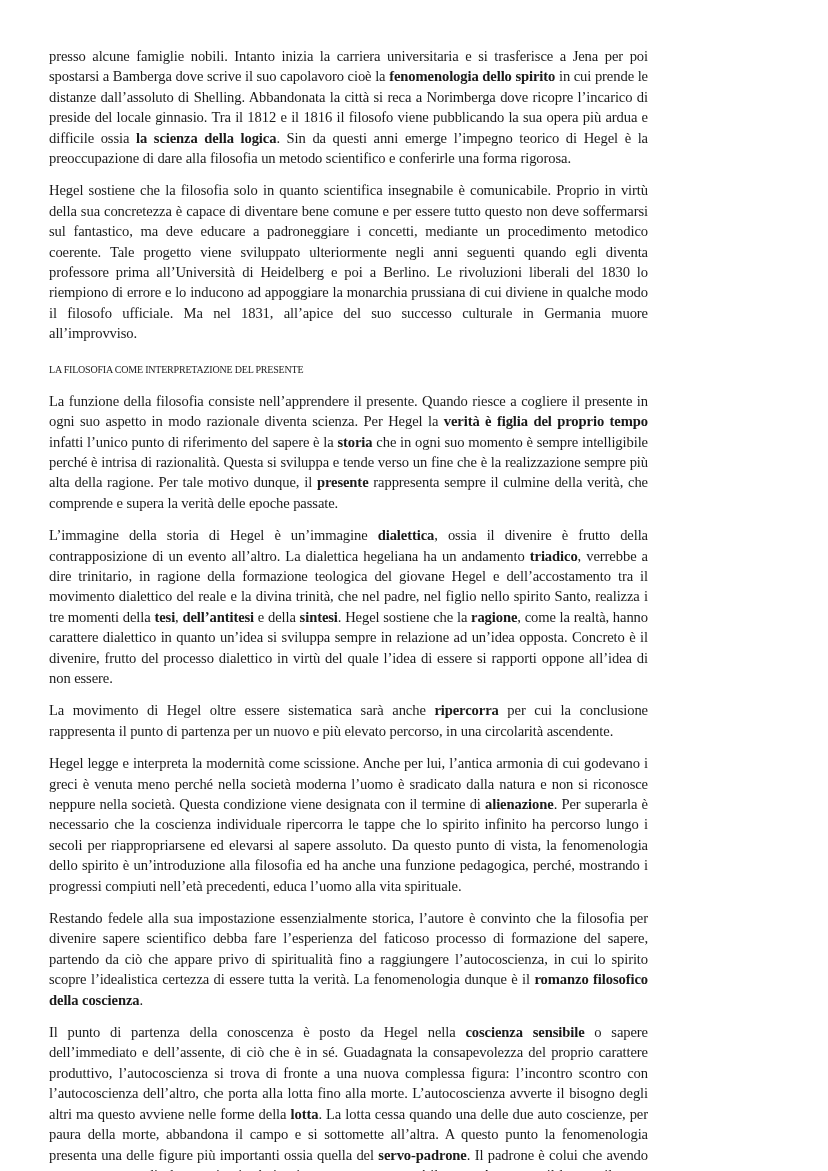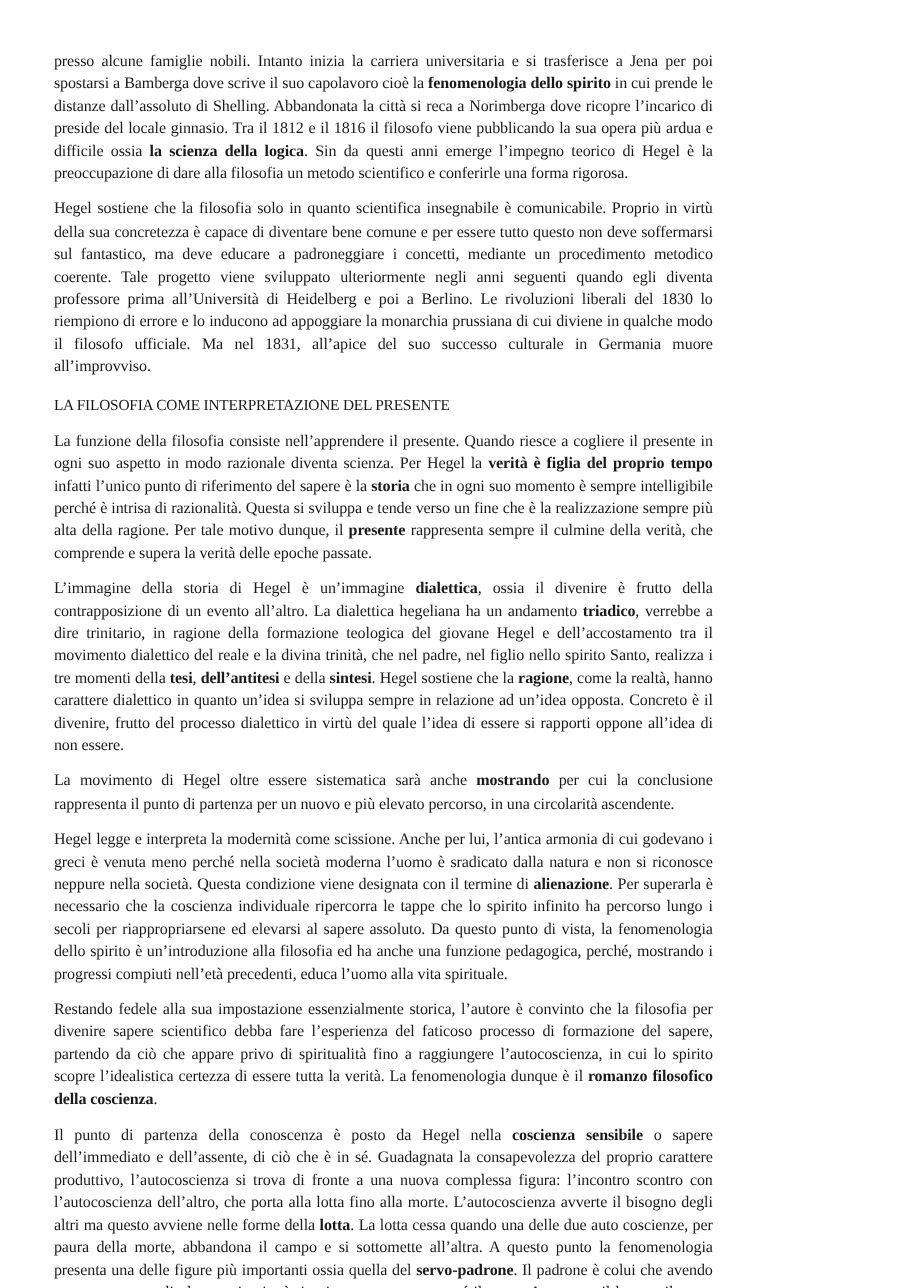--- a/index.html
+++ b/index.html
@@ -12,34 +12,34 @@
   .para {
     margin: 0 0 12px 0;
     font-size: 14.6px;
     line-height: 20.4px;
     text-align: justify;
     letter-spacing: -0.1px;
   }
   .para b { font-weight: bold; }
   .heading {
     margin: 16px 0 11px 0;
-    font-size: 14px;
+    font-size: 10px;
     line-height: 20px;
     font-weight: normal;
     letter-spacing: -0.2px;
   }
 </style>
 </head>
 <body>
 
 <div class="page">
   <div id="doc-body">
       <p class="para"><span>presso alcune famiglie nobili. Intanto inizia la carriera universitaria e si trasferisce a Jena per poi spostarsi a Bamberga dove scrive il suo capolavoro cioè la </span><b>fenomenologia dello spirito</b><span> in cui prende le distanze dall’assoluto di Shelling. Abbandonata la città si reca a Norimberga dove ricopre l’incarico di preside del locale ginnasio. Tra il 1812 e il 1816 il filosofo viene pubblicando la sua opera più ardua e difficile ossia </span><b>la scienza della logica</b><span>. Sin da questi anni emerge l’impegno teorico di Hegel è la preoccupazione di dare alla filosofia un metodo scientifico e conferirle una forma rigorosa.</span></p>
       <p class="para"><span>Hegel sostiene che la filosofia solo in quanto scientifica insegnabile è comunicabile. Proprio in virtù della sua concretezza è capace di diventare bene comune e per essere tutto questo non deve soffermarsi sul fantastico, ma deve educare a padroneggiare i concetti, mediante un procedimento metodico coerente. Tale progetto viene sviluppato ulteriormente negli anni seguenti quando egli diventa professore prima all’Università di Heidelberg e poi a Berlino. Le rivoluzioni liberali del 1830 lo riempiono di errore e lo inducono ad appoggiare la monarchia prussiana di cui diviene in qualche modo il filosofo ufficiale. Ma nel 1831, all’apice del suo successo culturale in Germania muore all’improvviso.</span></p>
       <div class="heading">LA FILOSOFIA COME INTERPRETAZIONE DEL PRESENTE</div>
       <p class="para"><span>La funzione della filosofia consiste nell’apprendere il presente. Quando riesce a cogliere il presente in ogni suo aspetto in modo razionale diventa scienza. Per Hegel la </span><b>verità è figlia del proprio tempo</b><span> infatti l’unico punto di riferimento del sapere è la </span><b>storia</b><span> che in ogni suo momento è sempre intelligibile perché è intrisa di razionalità. Questa si sviluppa e tende verso un fine che è la realizzazione sempre più alta della ragione. Per tale motivo dunque, il </span><b>presente</b><span> rappresenta sempre il culmine della verità, che comprende e supera la verità delle epoche passate.</span></p>
       <p class="para"><span>L’immagine della storia di Hegel è un’immagine </span><b>dialettica</b><span>, ossia il divenire è frutto della contrapposizione di un evento all’altro. La dialettica hegeliana ha un andamento </span><b>triadico</b><span>, verrebbe a dire trinitario, in ragione della formazione teologica del giovane Hegel e dell’accostamento tra il movimento dialettico del reale e la divina trinità, che nel padre, nel figlio nello spirito Santo, realizza i tre momenti della </span><b>tesi</b><span>, </span><b>dell’antitesi</b><span> e della </span><b>sintesi</b><span>. Hegel sostiene che la </span><b>ragione</b><span>, come la realtà, hanno carattere dialettico in quanto un’idea si sviluppa sempre in relazione ad un’idea opposta. Concreto è il divenire, frutto del processo dialettico in virtù del quale l’idea di essere si rapporti oppone all’idea di non essere.</span></p>
-      <p class="para"><span>La movimento di Hegel oltre essere sistematica sarà anche </span><b>mostrando</b><span> per cui la conclusione rappresenta il punto di partenza per un nuovo e più elevato percorso, in una circolarità ascendente.</span></p>
+      <p class="para"><span>La movimento di Hegel oltre essere sistematica sarà anche </span><b>ripercorra</b><span> per cui la conclusione rappresenta il punto di partenza per un nuovo e più elevato percorso, in una circolarità ascendente.</span></p>
       <p class="para"><span>Hegel legge e interpreta la modernità come scissione. Anche per lui, l’antica armonia di cui godevano i greci è venuta meno perché nella società moderna l’uomo è sradicato dalla natura e non si riconosce neppure nella società. Questa condizione viene designata con il termine di </span><b>alienazione</b><span>. Per superarla è necessario che la coscienza individuale ripercorra le tappe che lo spirito infinito ha percorso lungo i secoli per riappropriarsene ed elevarsi al sapere assoluto. Da questo punto di vista, la fenomenologia dello spirito è un’introduzione alla filosofia ed ha anche una funzione pedagogica, perché, mostrando i progressi compiuti nell’età precedenti, educa l’uomo alla vita spirituale.</span></p>
       <p class="para"><span>Restando fedele alla sua impostazione essenzialmente storica, l’autore è convinto che la filosofia per divenire sapere scientifico debba fare l’esperienza del faticoso processo di formazione del sapere, partendo da ciò che appare privo di spiritualità fino a raggiungere l’autocoscienza, in cui lo spirito scopre l’idealistica certezza di essere tutta la verità. La fenomenologia dunque è il </span><b>romanzo filosofico della coscienza</b><span>.</span></p>
       <p class="para"><span>Il punto di partenza della conoscenza è posto da Hegel nella </span><b>coscienza sensibile</b><span> o sapere dell’immediato e dell’assente, di ciò che è in sé. Guadagnata la consapevolezza del proprio carattere produttivo, l’autocoscienza si trova di fronte a una nuova complessa figura: l’incontro scontro con l’autocoscienza dell’altro, che porta alla lotta fino alla morte. L’autocoscienza avverte il bisogno degli altri ma questo avviene nelle forme della </span><b>lotta</b><span>. La lotta cessa quando una delle due auto coscienze, per paura della morte, abbandona il campo e si sottomette all’altra. A questo punto la fenomenologia presenta una delle figure più importanti ossia quella del </span><b>servo-padrone</b><span>. Il padrone è colui che avendo messo a repentaglio la propria vita è riuscito a sottomettere a sé il servo. Attraverso il lavoro, il servo perviene alla coscienza della propria indipendenza. Il lavoro, infatti, non è qualcosa di istintivo ma è la razionalità stessa che si incarna nel lavoratore, il quale mediante l’attività lavorativa non consuma ne distrugge il proprio oggetto ma lo trasforma. Vivendo del lavoro altrui, il padrone consuma le cose e rende se stesso però, dipendente dal servo, mentre il servo pone le condizioni per rovesciare la sua posizione, cioè per trasformarsi in signore del suo padrone.</span></p>
     </div>
 </div>
 
 </body></html>

